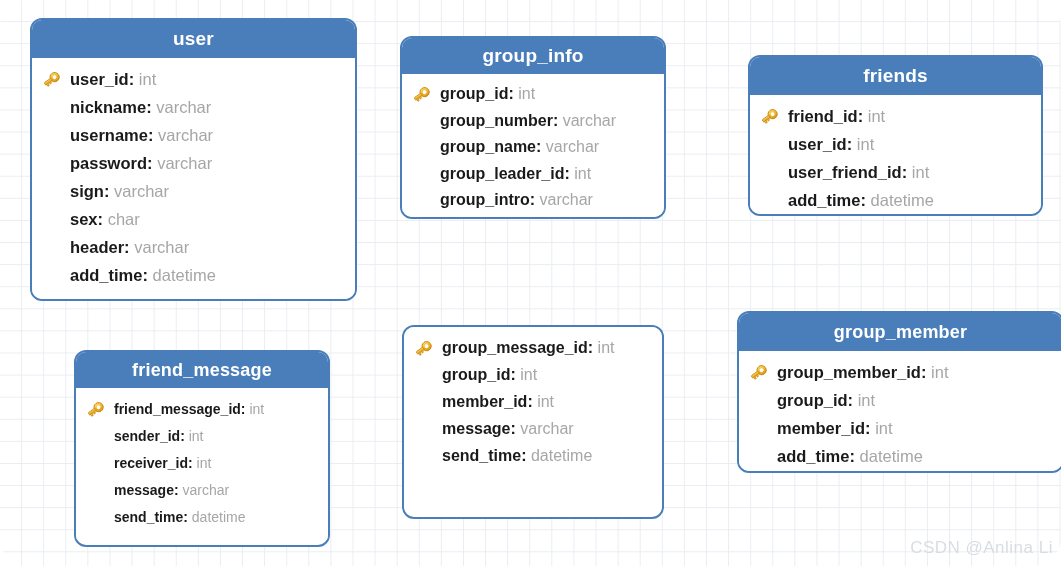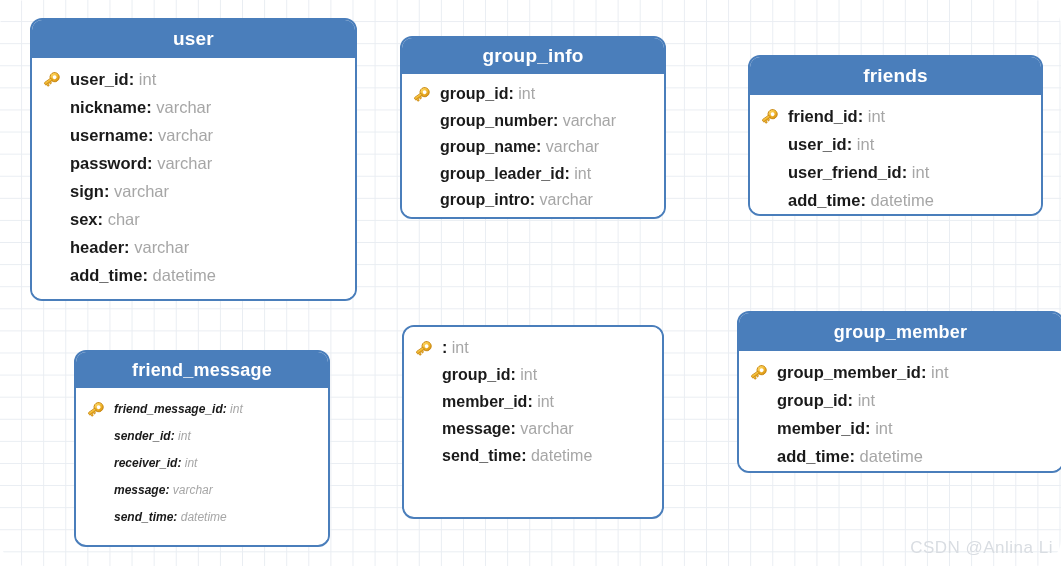--- a/index.html
+++ b/index.html
@@ -85,21 +85,21 @@
   .c-groupinfo { left: 400px; top: 36px;  width: 266px; height: 183px; }
   .c-groupinfo .entity-header { height: 36px; font-size: 19px; }
   .c-groupinfo .attr-row { height: 26.5px; font-size: 16px; }
 
   .c-friends   { left: 712px; top: 55px;  width: 295px; height: 161px; margin-left: 36px; }
   .c-friends .entity-header { height: 38px; font-size: 19px; }
   .c-friends .attr-row { height: 28px; font-size: 16.5px; }
 
   .c-friendmsg { left: 74px;  top: 350px; width: 256px; height: 197px; }
   .c-friendmsg .entity-header { height: 36px; font-size: 18px; }
-  .c-friendmsg .attr-row { height: 27px; font-size: 12px; font-style: italic; }
+  .c-friendmsg .attr-row { height: 27px; font-size: 14px; }
 
   .c-groupmsg  { left: 402px; top: 325px; width: 262px; height: 194px; }
   .c-groupmsg .entity-header { height: 36px; font-size: 18px; }
   .c-groupmsg .attr-row { height: 27px; font-size: 16px; }
 
   .c-groupmem  { left: 737px; top: 311px; width: 327px; height: 162px; }
   .c-groupmem .entity-header { height: 38px; font-size: 18px; }
   .c-groupmem .attr-row { height: 28px; font-size: 16.5px; }
 
   .watermark {
@@ -364,20 +364,21 @@
               </defs>
               <g transform="rotate(-35 10 9)">
                 <circle cx="13.2" cy="9" r="4.6" fill="url(#kg)" stroke="#c8860f" stroke-width="0.9"></circle>
                 <circle cx="13.2" cy="9" r="1.9" fill="#ffffff"></circle>
                 <rect x="1.2" y="7.6" width="8.6" height="2.9" rx="1.2" fill="url(#kg)" stroke="#c8860f" stroke-width="0.8"></rect>
                 <rect x="2.4" y="10.2" width="1.8" height="2.6" rx="0.7" fill="url(#kg)" stroke="#c8860f" stroke-width="0.7"></rect>
                 <rect x="5.6" y="10.2" width="1.8" height="2.0" rx="0.7" fill="url(#kg)" stroke="#c8860f" stroke-width="0.7"></rect>
               </g>
             </svg>
           </span>
+          <span class="attr-text">group_message_id</span>
           <span class="attr-colon">:&nbsp;</span>
           <span class="attr-type">int</span>
         </div>
         <div class="attr-row">
           <span class="key-slot"></span>
           <span class="attr-text">group_id</span>
           <span class="attr-colon">:&nbsp;</span>
           <span class="attr-type">int</span>
         </div>
         <div class="attr-row">

